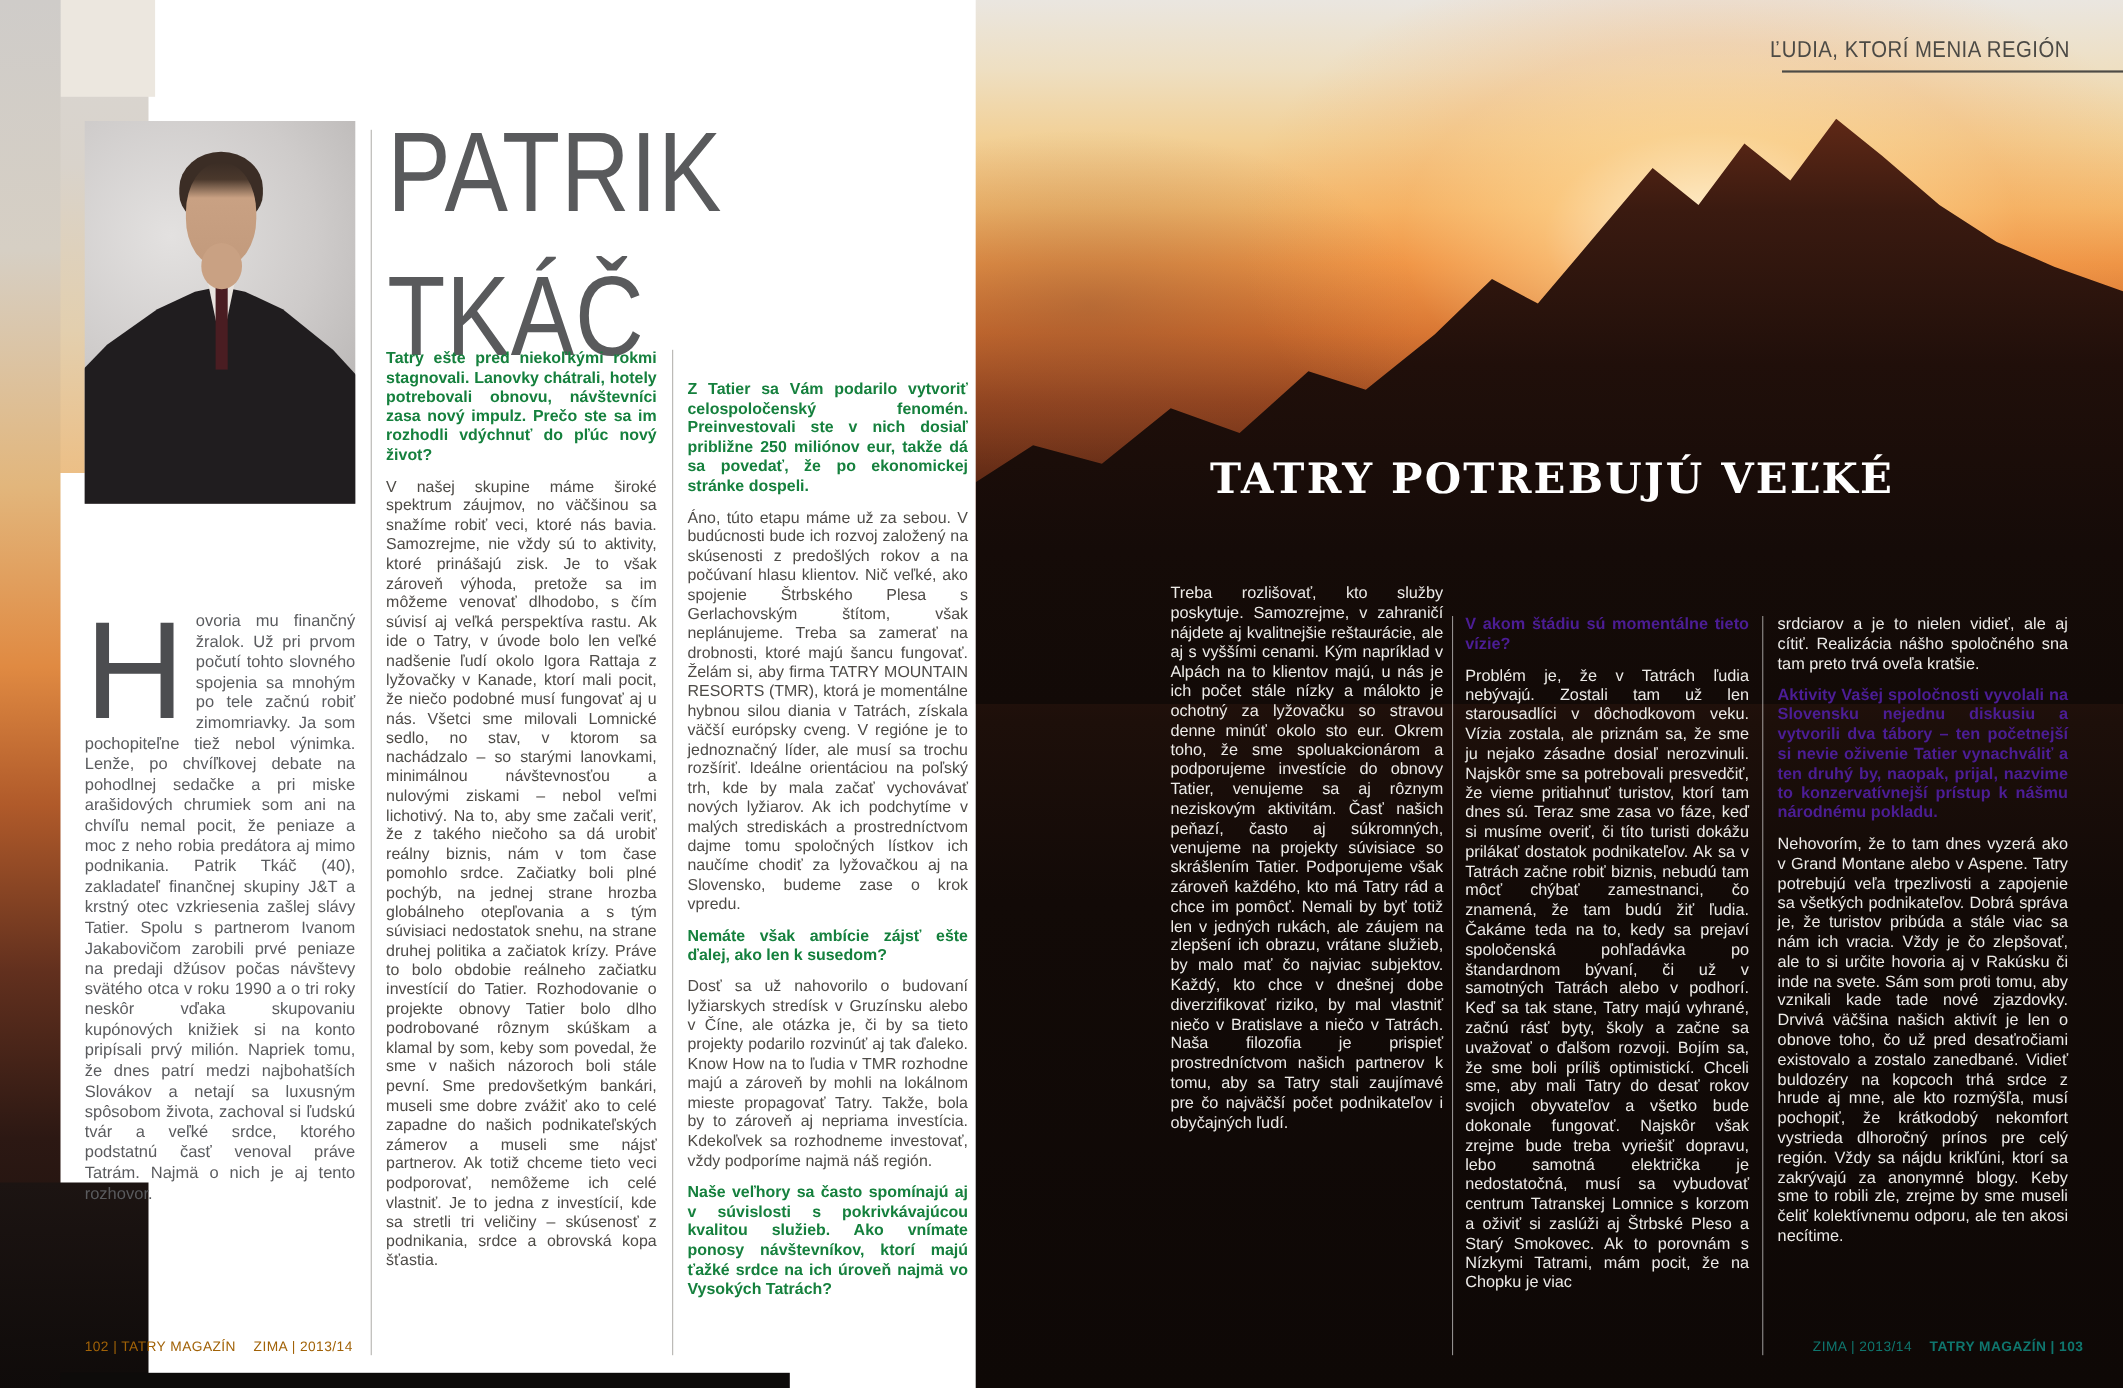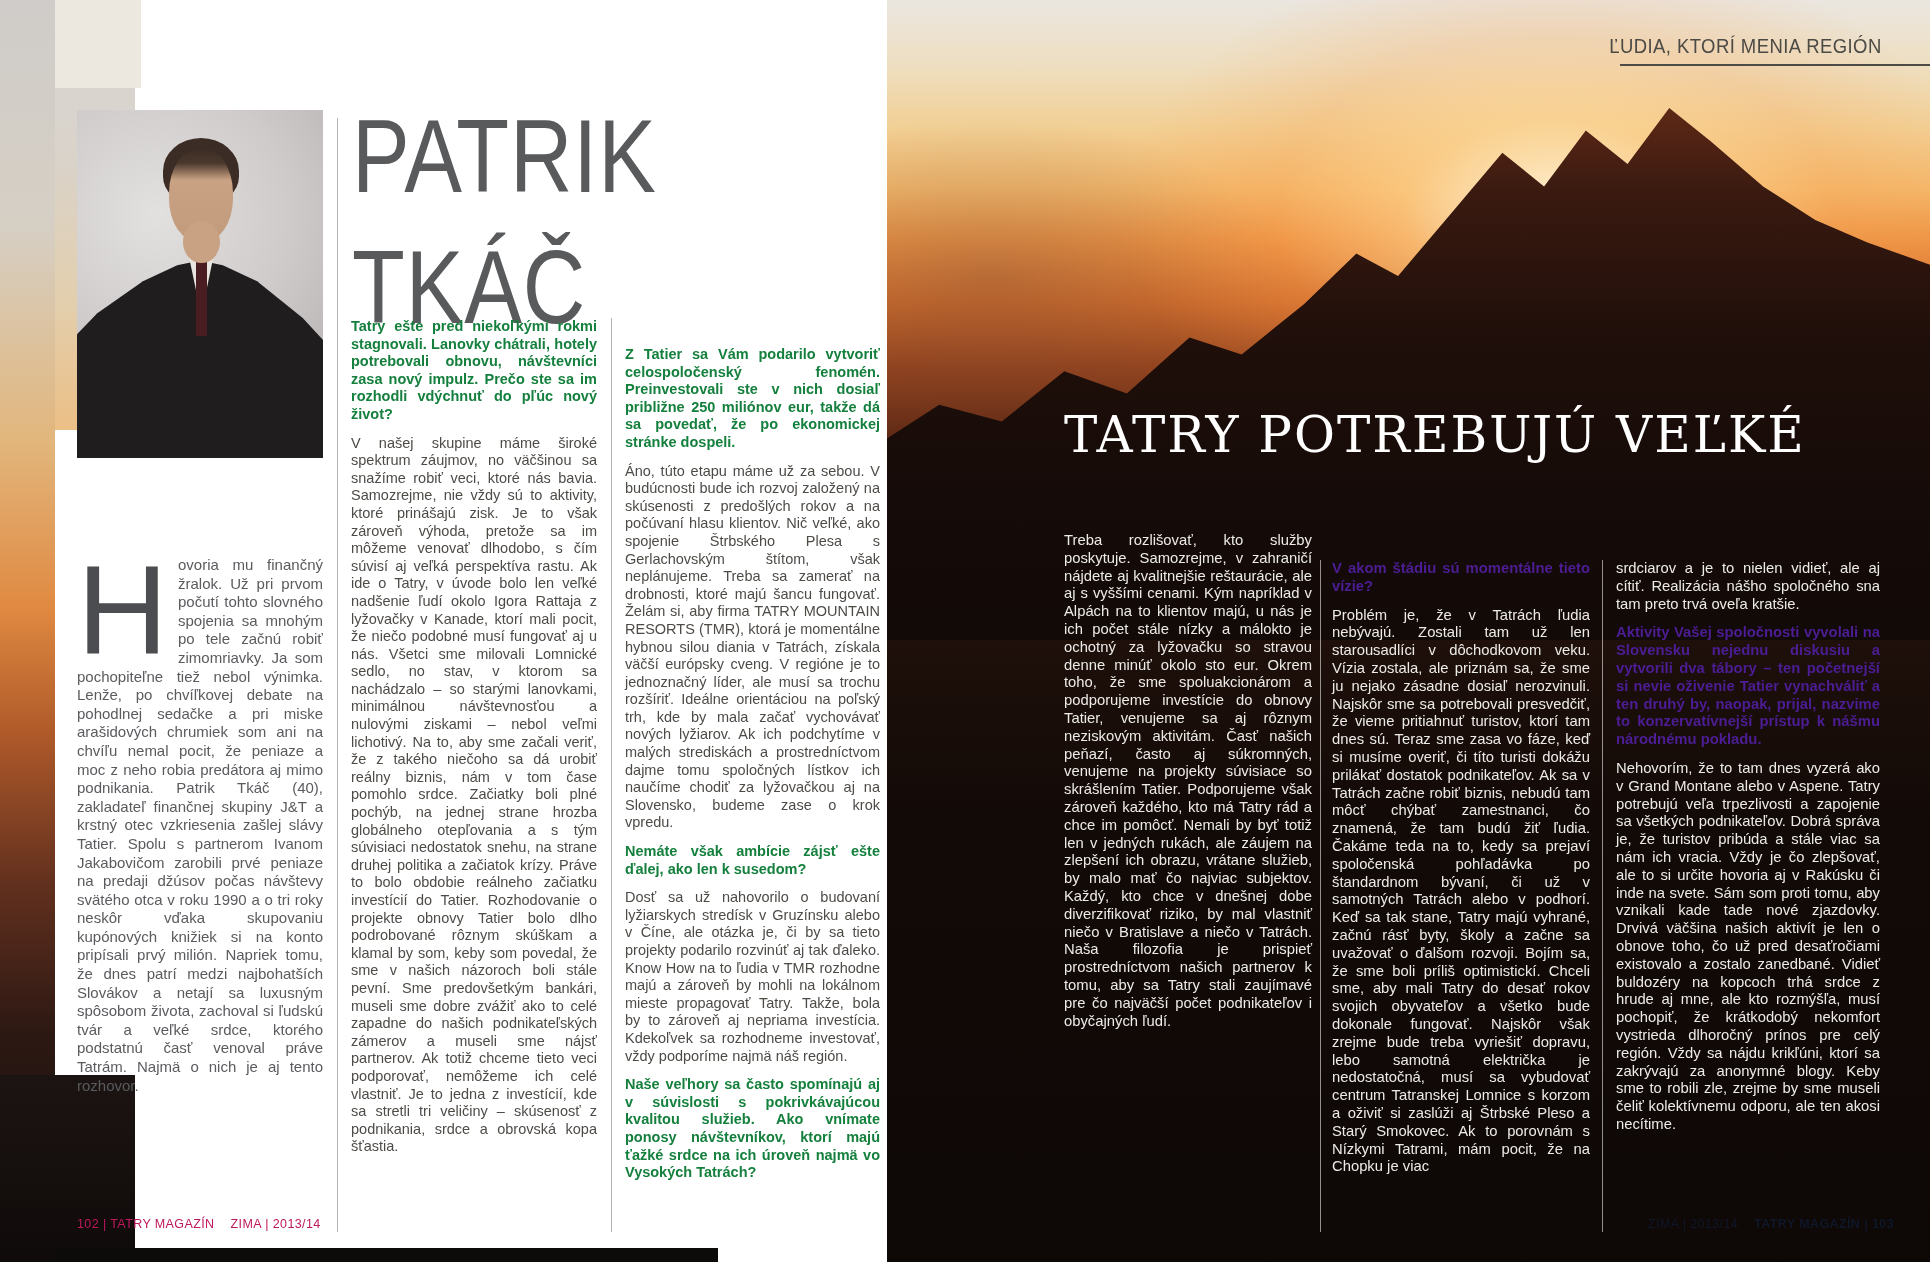--- a/index.html
+++ b/index.html
@@ -61,37 +61,37 @@
   #ridge{position:absolute;left:887px;top:80px;width:1043px;height:560px;
     background:linear-gradient(180deg,#6b2d18 0%,#3a1a10 20%,#200f0a 45%,#150b08 75%,#120a07 100%);
     clip-path:polygon(0 64%,5% 58%,11% 61%,17% 52%,23% 56%,29% 46%,34% 49%,40% 40%,45% 31%,
       49% 35%,54% 24%,59% 13%,63% 19%,67% 9%,71% 15%,75% 5%,79% 11%,84% 19%,89% 25%,
       94% 29%,100% 33%,100% 100%,0 100%);}
 
   .kicker{position:absolute;right:48px;top:34px;font-size:21px;color:#4c4a45;
     letter-spacing:.5px;transform:scaleX(.88);transform-origin:right top;white-space:nowrap;}
   .kicker-rule{position:absolute;left:1620px;top:64px;width:310px;height:2px;background:#4d4b46;}
 
-  .big-title{position:absolute;left:1064px;top:404px;color:#ffffff;
-    font-family:"DejaVu Serif",serif;font-size:50px;line-height:62px;letter-spacing:2px;
-    font-weight:400;white-space:nowrap;}
+  .big-title{position:absolute;left:1100px;top:404px;color:#ffffff;
+    font-family:"DejaVu Serif",serif;font-size:38px;line-height:62px;letter-spacing:2px;
+    font-weight:700;white-space:nowrap;}
 
   #r-col1{left:1064px;top:532px;width:248px;}
   #r-col2{left:1332px;top:560px;width:258px;}
   #r-col3{left:1616px;top:560px;width:264px;}
   .rcol{font-size:14.8px;line-height:17.8px;color:#edebe8;}
   .rcol p.q{font-weight:bold;color:#4c1d95;}
   #rrule1{left:1320px;top:560px;height:672px;background:rgba(255,255,255,.55);}
   #rrule2{left:1602px;top:560px;height:672px;background:rgba(255,255,255,.55);}
 
   
   .footer{position:absolute;top:1217px;font-size:12.5px;letter-spacing:.4px;white-space:nowrap;}
-  #l-footer{left:77px;color:#be185d;}
+  #l-footer{left:77px;color:#a16207;}
   #l-footer .sep{display:inline-block;width:16px;}
-  #r-footer{right:36px;color:#0f172a;}
+  #r-footer{right:36px;color:#0f766e;}
   #r-footer .sep{display:inline-block;width:16px;}
   #r-footer .mag{font-weight:bold;}
 </style>
 </head>
 <body>
 
 <div id="spread">
 
   <div class="edge-sky"></div>
   <div class="edge-pale"></div>

